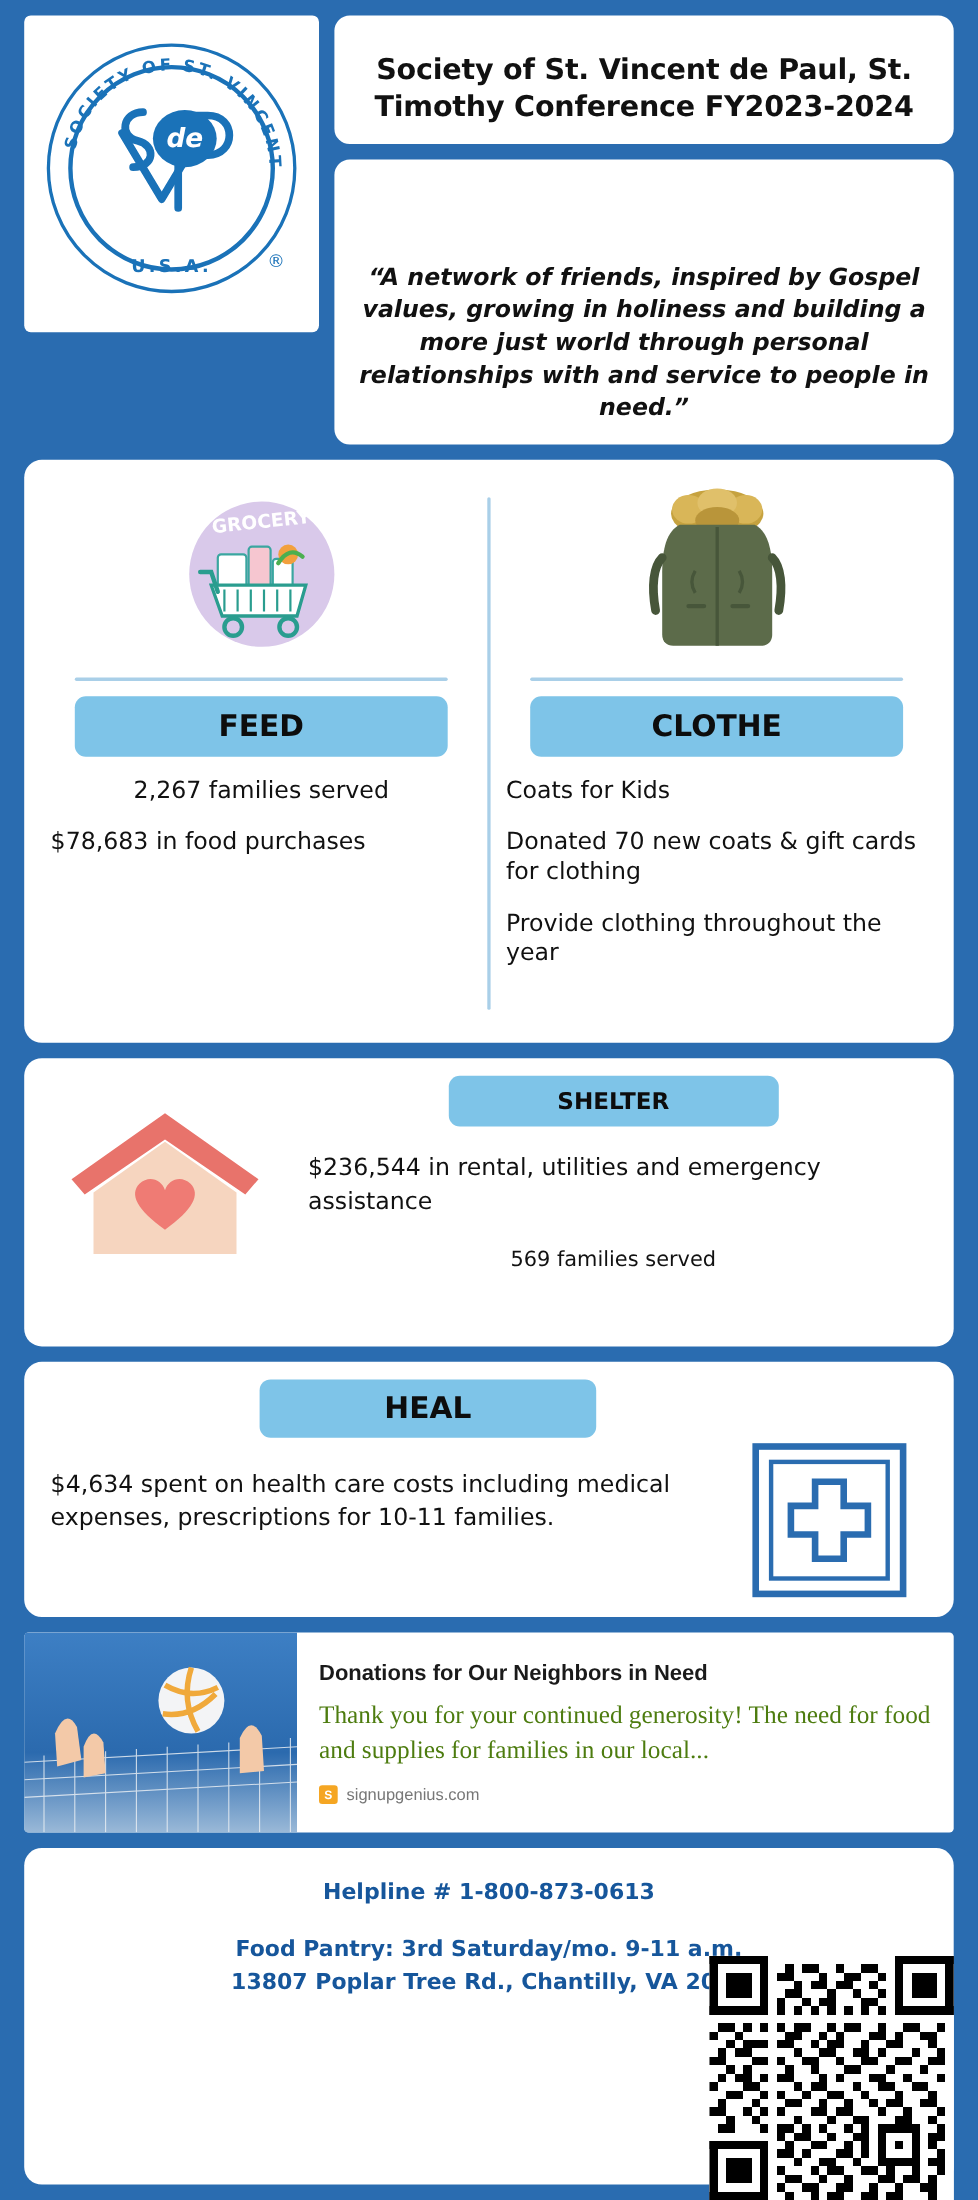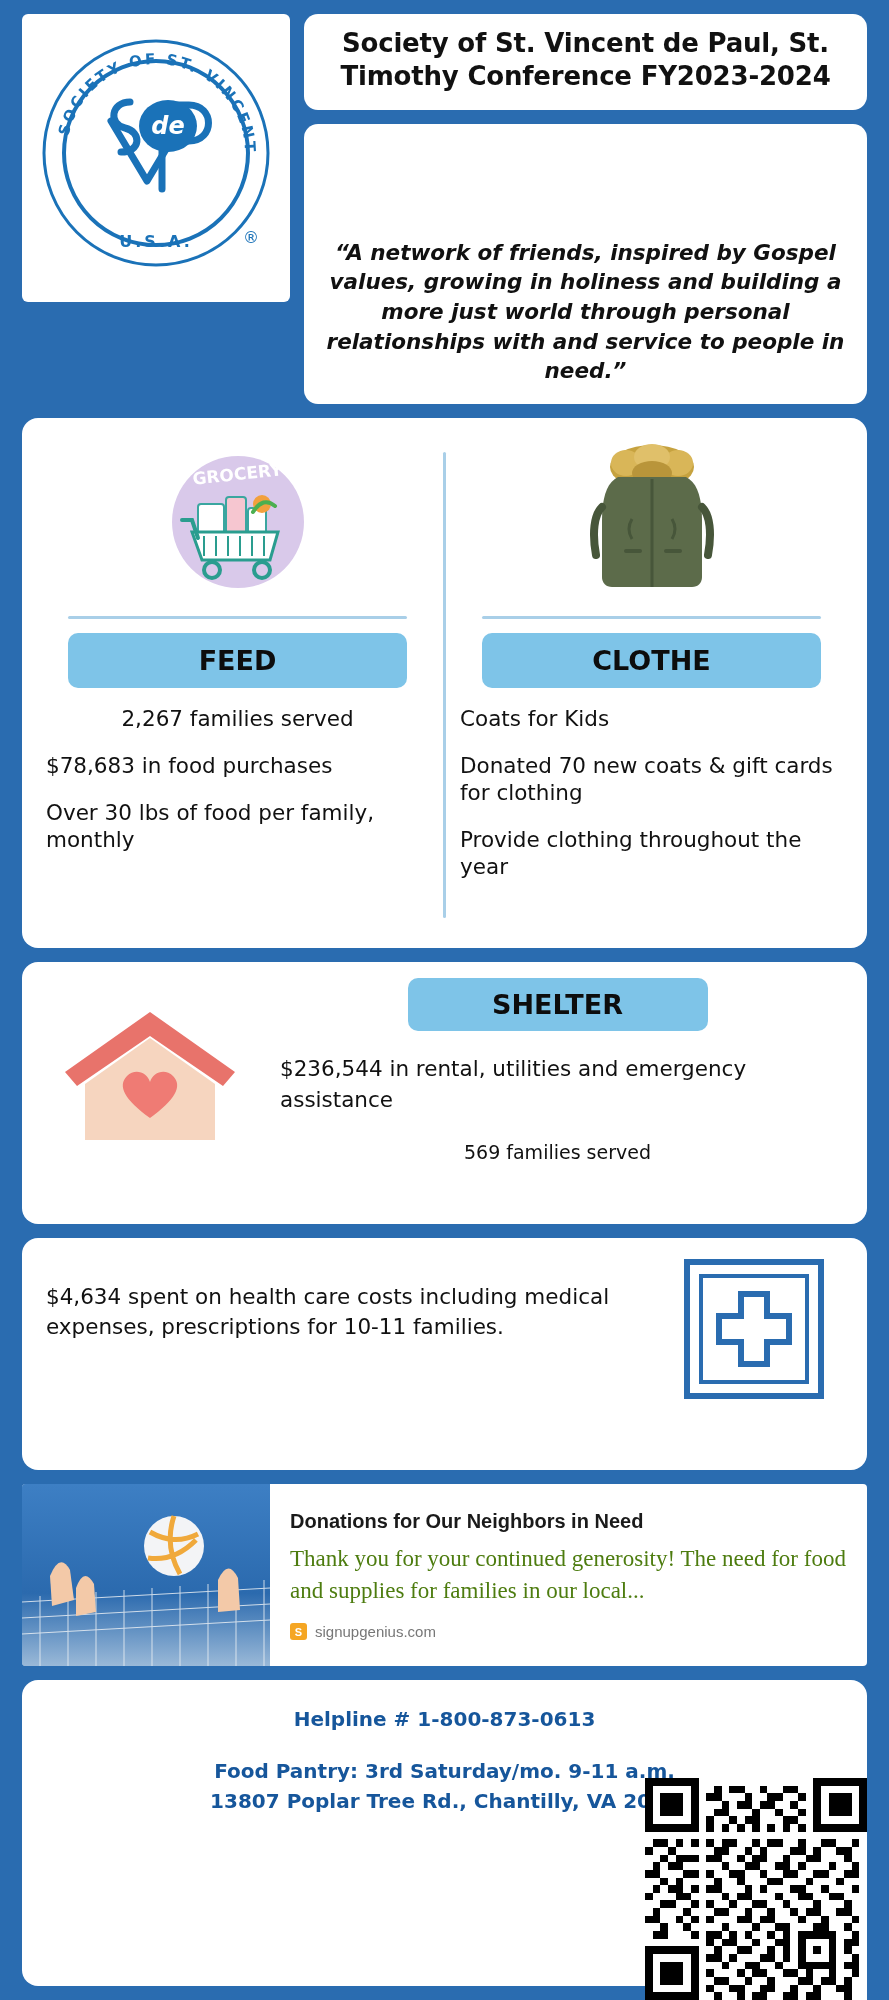--- a/index.html
+++ b/index.html
@@ -47,21 +47,21 @@
 
   .header-right {
     flex: 1;
     display: flex;
     flex-direction: column;
     gap: 14px;
   }
   .title-card {
     background: #ffffff;
     border-radius: 14px;
-    padding: 13px 18px 16px 18px;
+    padding: 34px 18px 16px 18px;
     text-align: center;
   }
   .title-card h1 {
     margin: 0;
     font-size: 26px;
     line-height: 1.28;
     font-weight: bold;
     color: #111111;
     letter-spacing: -0.2px;
   }
@@ -169,21 +169,21 @@
   .shelter-body {
     flex: 1;
     display: flex;
     flex-direction: column;
     align-items: center;
   }
   .shelter-pill {
     background: #7ec4e8;
     border-radius: 10px;
     padding: 11px 10px;
-    font-size: 27px;
+    font-size: 21px;
     font-weight: bold;
     text-align: center;
     width: 300px;
     color: #0d0d0d;
   }
   .shelter-text {
     margin-top: 22px;
     font-size: 21.5px;
     line-height: 1.45;
     color: #111111;
@@ -375,21 +375,20 @@
           <path d="M24 78 L34 78 L40 96" fill="none" stroke="#2a9d8f" stroke-width="4" stroke-linecap="round"></path>
           <circle cx="54" cy="128" r="8" fill="none" stroke="#2a9d8f" stroke-width="4"></circle>
           <circle cx="104" cy="128" r="8" fill="none" stroke="#2a9d8f" stroke-width="4"></circle>
         </svg>
       </div>
       <div class="fc-rule"></div>
       <div class="pill">FEED</div>
       <div class="fc-lines">
         <div class="fc-line center">2,267 families served</div>
         <div class="fc-line">$78,683 in food purchases</div>
-        <div class="fc-line">Over 30 lbs of food per family, monthly</div>
       </div>
     </div>
 
     <div class="fc-divider"></div>
 
     <div class="fc-col">
       <div class="fc-art">
         <svg width="160" height="170" viewBox="0 0 160 170">
           <ellipse cx="80" cy="30" rx="42" ry="22" fill="#c6a23f"></ellipse>
           <ellipse cx="54" cy="26" rx="15" ry="13" fill="#d9b658"></ellipse>
@@ -424,20 +423,21 @@
       </svg>
     </div>
     <div class="shelter-body">
       <div class="shelter-pill">SHELTER</div>
       <div class="shelter-text">$236,544 in rental, utilities  and emergency assistance</div>
       <div class="shelter-text2">569 families served</div>
     </div>
   </div>
 
   <div class="card heal">
+    <div class="heal-pill">HEAL</div>
     <div class="heal-row">
       <div class="heal-text">$4,634 spent on health care costs including medical expenses, prescriptions for 10-11 families.</div>
       <div class="heal-art">
         <svg width="150" height="150" viewBox="0 0 150 150">
           <rect x="8" y="8" width="134" height="134" fill="none" stroke="#2a6cb0" stroke-width="6"></rect>
           <rect x="22" y="22" width="106" height="106" fill="none" stroke="#2a6cb0" stroke-width="4"></rect>
           <path d="M62 40 L88 40 L88 62 L110 62 L110 88 L88 88 L88 110 L62 110 L62 88 L40 88 L40 62 L62 62 Z" fill="none" stroke="#2a6cb0" stroke-width="6"></path>
         </svg>
       </div>
     </div>

